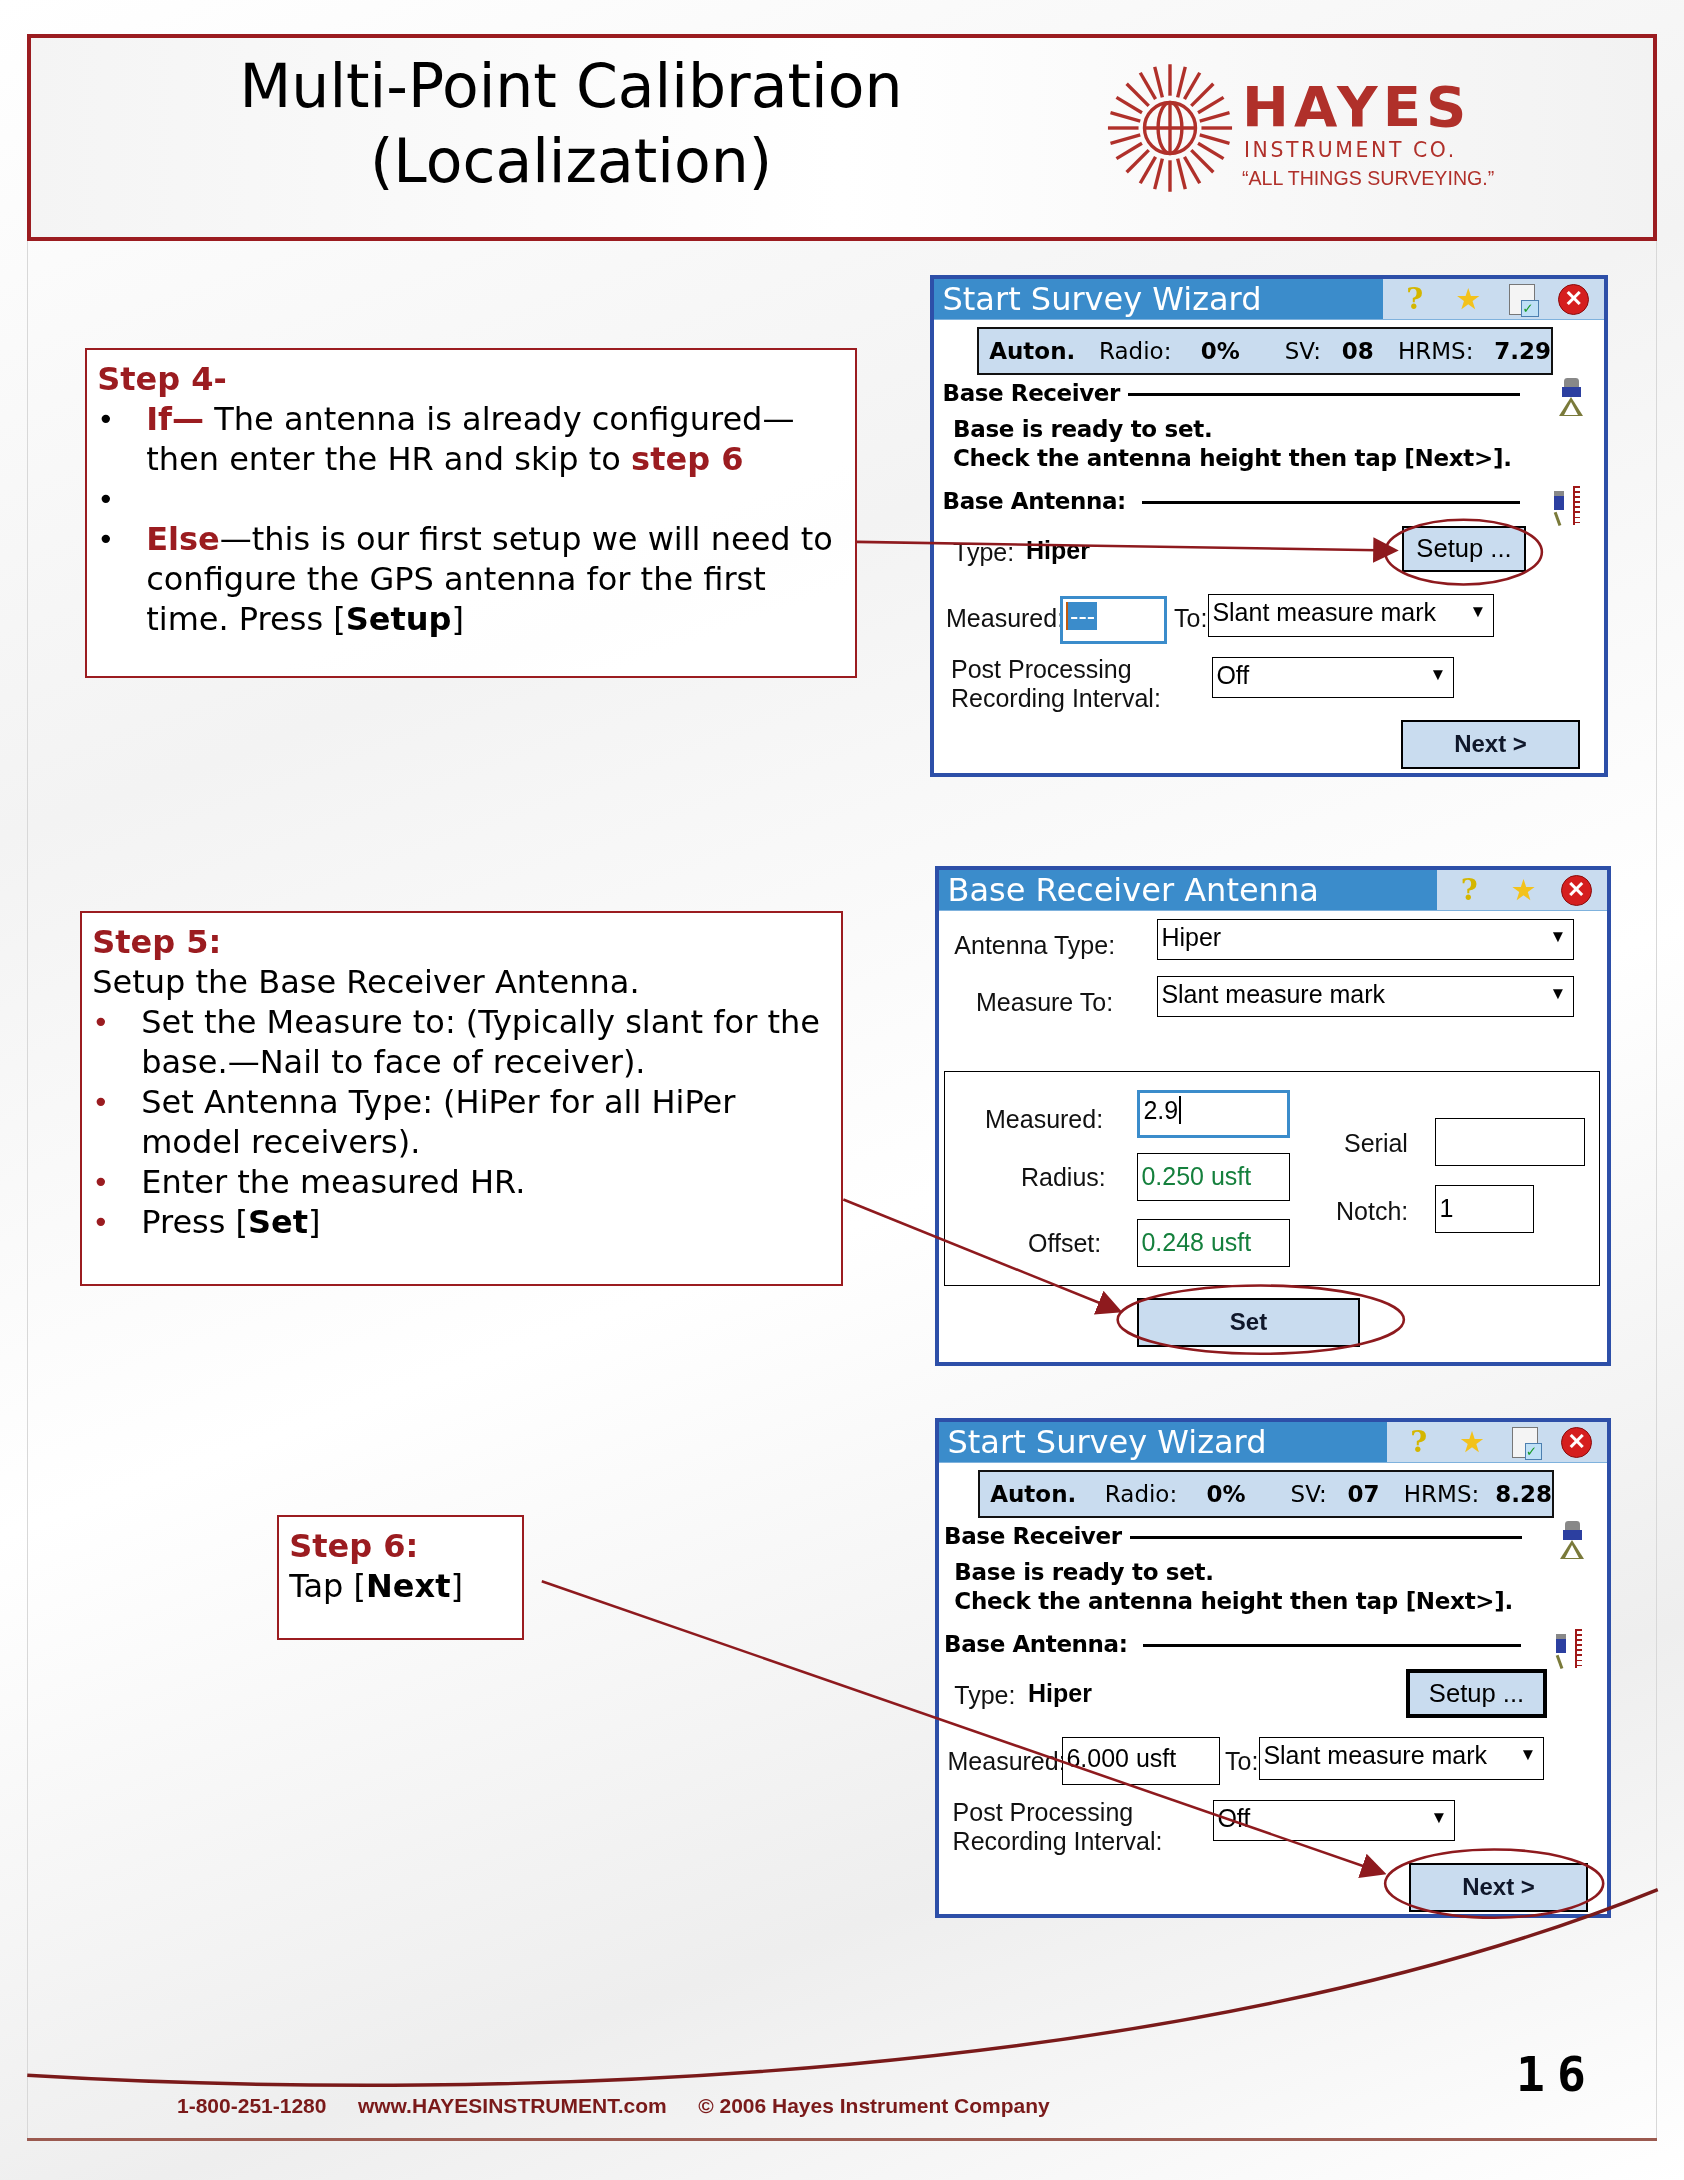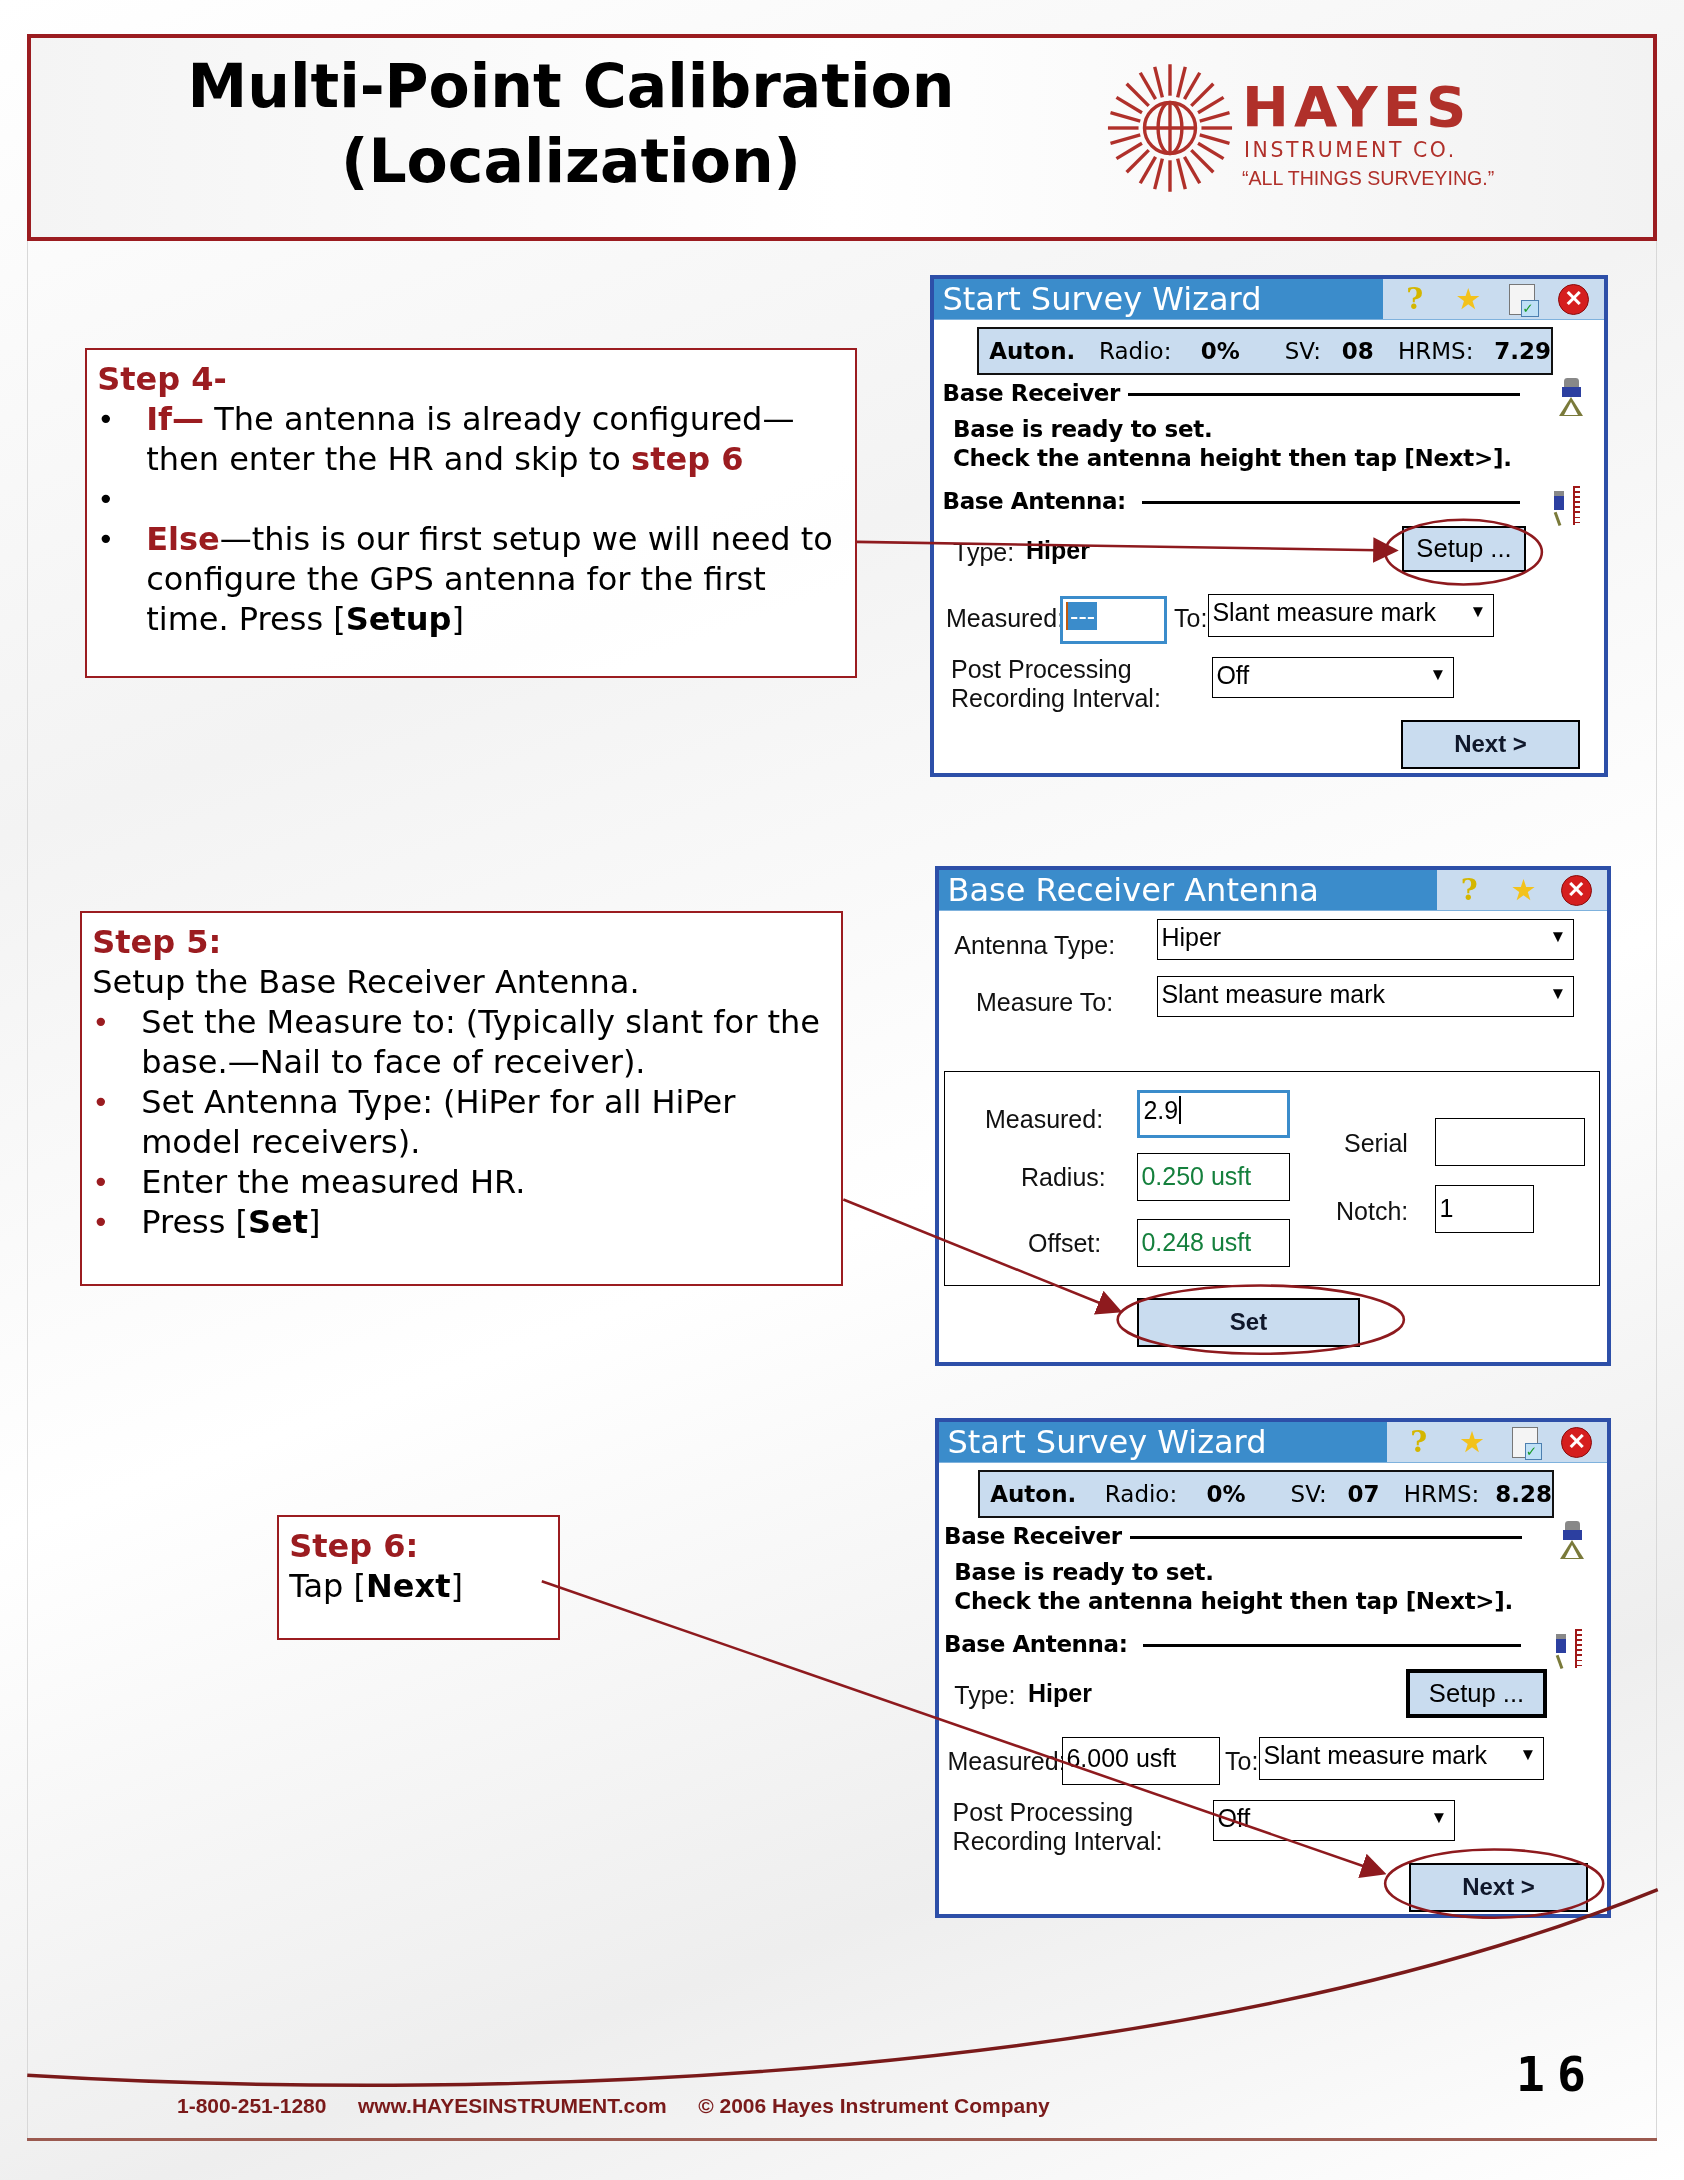--- a/index.html
+++ b/index.html
@@ -16,21 +16,21 @@
   
   #title-box {
     left: 27px; top: 34px; width: 1630px; height: 207px;
     border: 4.3px solid #9b1c20;
     background: linear-gradient(90deg, #f4f4f4 0%, #ffffff 50%, #f2f2f2 100%);
   }
   #title-text {
     left: 128px; top: 49px; width: 886px;
     text-align: center;
     font-family: "DejaVu Sans", sans-serif;
-    font-weight: bold; font-size: 60px; line-height: 75px;
+    font-weight: normal; font-size: 60px; line-height: 75px;
     color: #000;
   }
   #logo { left: 1106px; top: 60px; width: 426px; height: 145px; }
   #logo-hayes {
     left: 136px; top: 17px;
     font-family: "DejaVu Sans", sans-serif; font-weight: bold;
     font-size: 56px; letter-spacing: 5.1px; color: #b0302a; line-height: 60px;
   }
   #logo-inst {
     left: 138px; top: 78px;
@@ -226,21 +226,21 @@
   <div class="step-title">Step 5:</div>
   <div>Setup the Base Receiver Antenna.</div>
   <ul class="bullet-list">
     <li>Set the Measure to: (Typically slant for the base.—Nail to face of receiver).</li>
     <li>Set Antenna Type: (HiPer for all HiPer model receivers).</li>
     <li>Enter the measured HR.</li>
     <li><span>Press [</span><span class="bold">Set</span><span>]</span></li>
   </ul>
 </div>
 
-<div class="abs step-box" style="left:277px;top:1515px;width:283px;height:125px;">
+<div class="abs step-box" style="left:277px;top:1515px;width:247px;height:125px;">
   <div class="step-title">Step 6:</div>
   <div><span>Tap [</span><span class="bold">Next</span><span>]</span></div>
 </div>
 
 <div class="abs panel" style="left:930px;top:275px;width:678px;height:502px;">
   <div class="titlebar">
     <div class="ttl">Start Survey Wizard</div>
     <div class="icons" style="width:221px;">
       <div class="ico ico-help">?</div>
       <div class="ico ico-star">★</div>

